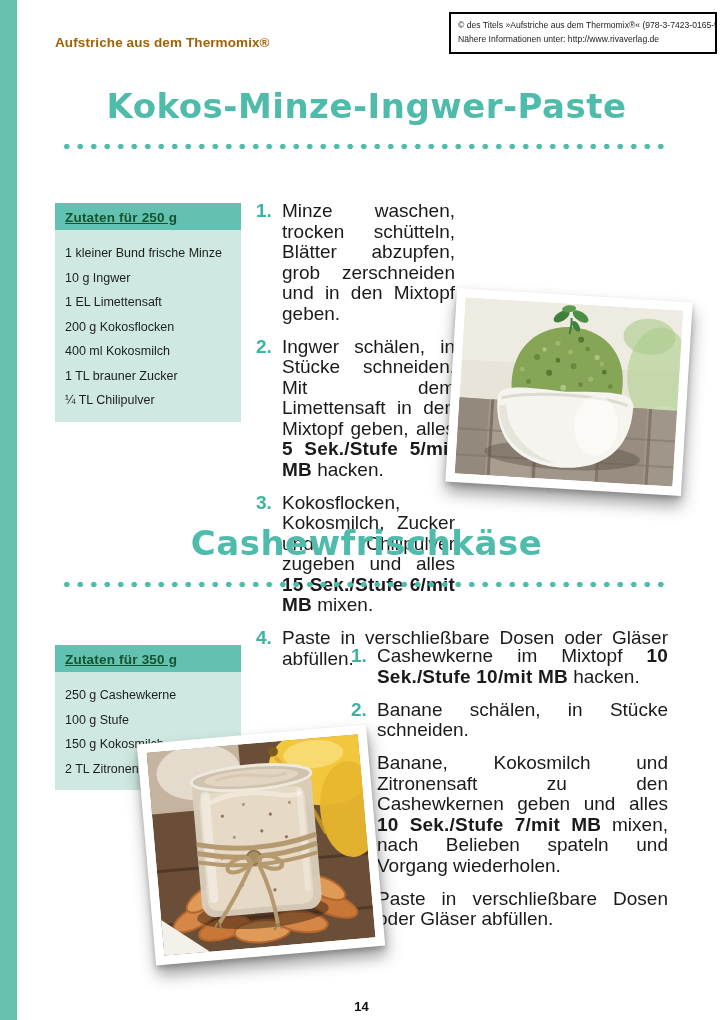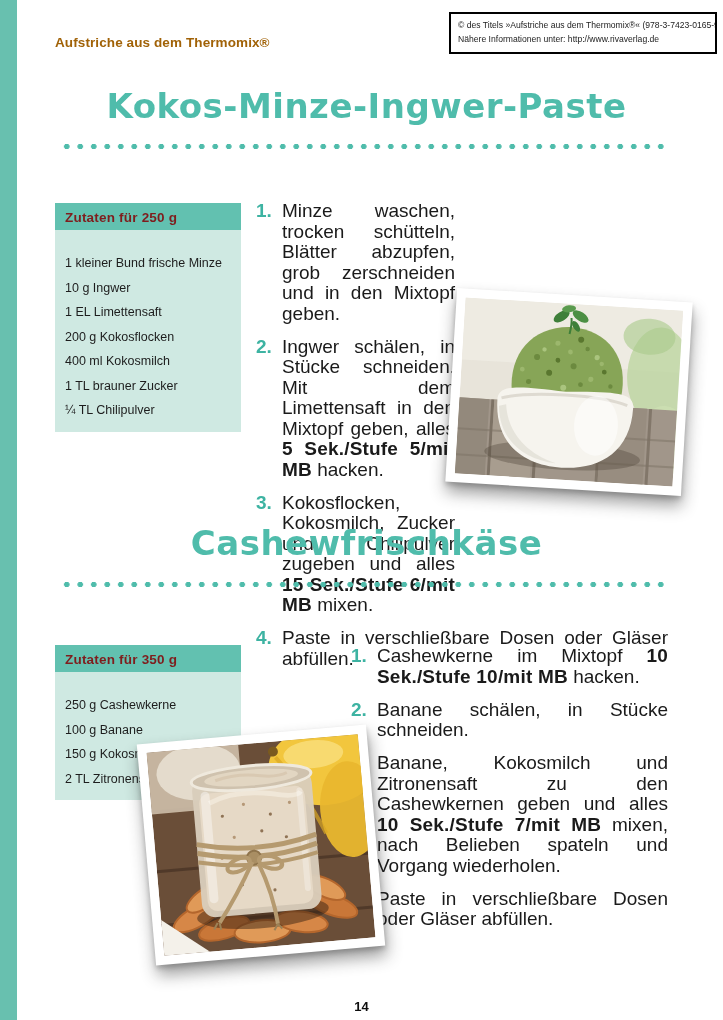--- a/index.html
+++ b/index.html
@@ -31,22 +31,22 @@
   .dots{
     position:absolute;left:60px;width:607px;height:7px;
     background-image:radial-gradient(circle, var(--accent) 2.5px, rgba(0,0,0,0) 2.9px);
     background-size:13.5px 7px;background-repeat:repeat-x;background-position:left center;
   }
   #dots-1{top:143px;}
   #dots-2{top:581px;}
   .ing-box{position:absolute;left:55px;width:186px;}
   #ing-1{top:203px;}
   #ing-2{top:645px;}
-  .ing-head{background:var(--box-header-bg);color:#7f1d1d;font-weight:bold;font-size:13.5px;padding:7px 10px 5px;letter-spacing:.2px;}
-  .ing-body{background:var(--box-body-bg);padding:21px 10px 9px;}
+  .ing-head{background:var(--box-header-bg);color:#14532d;font-weight:bold;font-size:13.5px;padding:7px 10px 5px;letter-spacing:.2px;text-decoration:underline;}
+  .ing-body{background:var(--box-body-bg);padding:11px 10px 9px;}
   .ing-item{font-size:12.5px;line-height:24.5px;color:#1d1d1d;}
   .steps{position:absolute;left:256px;width:412px;}
   #steps-1{top:201px;}
   #steps-2{top:646px;}
   .step{
     margin-bottom:12.5px;font-size:19px;line-height:20.5px;text-align:justify;
     padding-left:26px;text-indent:-26px;color:#1a1a1a;
   }
   .step .num{display:inline-block;width:26px;text-indent:0;color:var(--accent-dark);font-weight:bold;}
   .step strong{font-weight:bold;letter-spacing:.2px;}
@@ -156,21 +156,21 @@
     </svg>
   </div>
 
   <h1 class="recipe-title" id="title-2" style="margin:0;">Cashewfrischkäse</h1>
   <div class="dots" id="dots-2"></div>
 
   <div class="ing-box" id="ing-2">
     <div class="ing-head">Zutaten für 350 g</div>
     <div class="ing-body">
         <div class="ing-item">250 g Cashewkerne</div>
-        <div class="ing-item">100 g Banane</div>
+        <div class="ing-item">100 g Stufe</div>
         <div class="ing-item">150 g Kokosmilch</div>
         <div class="ing-item">2 TL Zitronensaft</div>
       </div>
   </div>
 
   <div class="steps" id="steps-2">
     <div class="spacer-l"></div>
   <div class="step"><span class="num">1.</span><span>Cashewkerne im Mixtopf </span><strong>10 Sek./Stufe 10/mit MB</strong><span> hacken.</span></div>
       <div class="step"><span class="num">2.</span><span>Banane schälen, in Stücke schneiden.</span></div>
       <div class="step"><span class="num">3.</span><span>Banane, Kokosmilch und Zitronensaft zu den Cashewkernen geben und alles </span><strong>10 Sek./Stufe 7/mit MB</strong><span> mixen, nach Belieben spateln und Vorgang wiederholen.</span></div>

